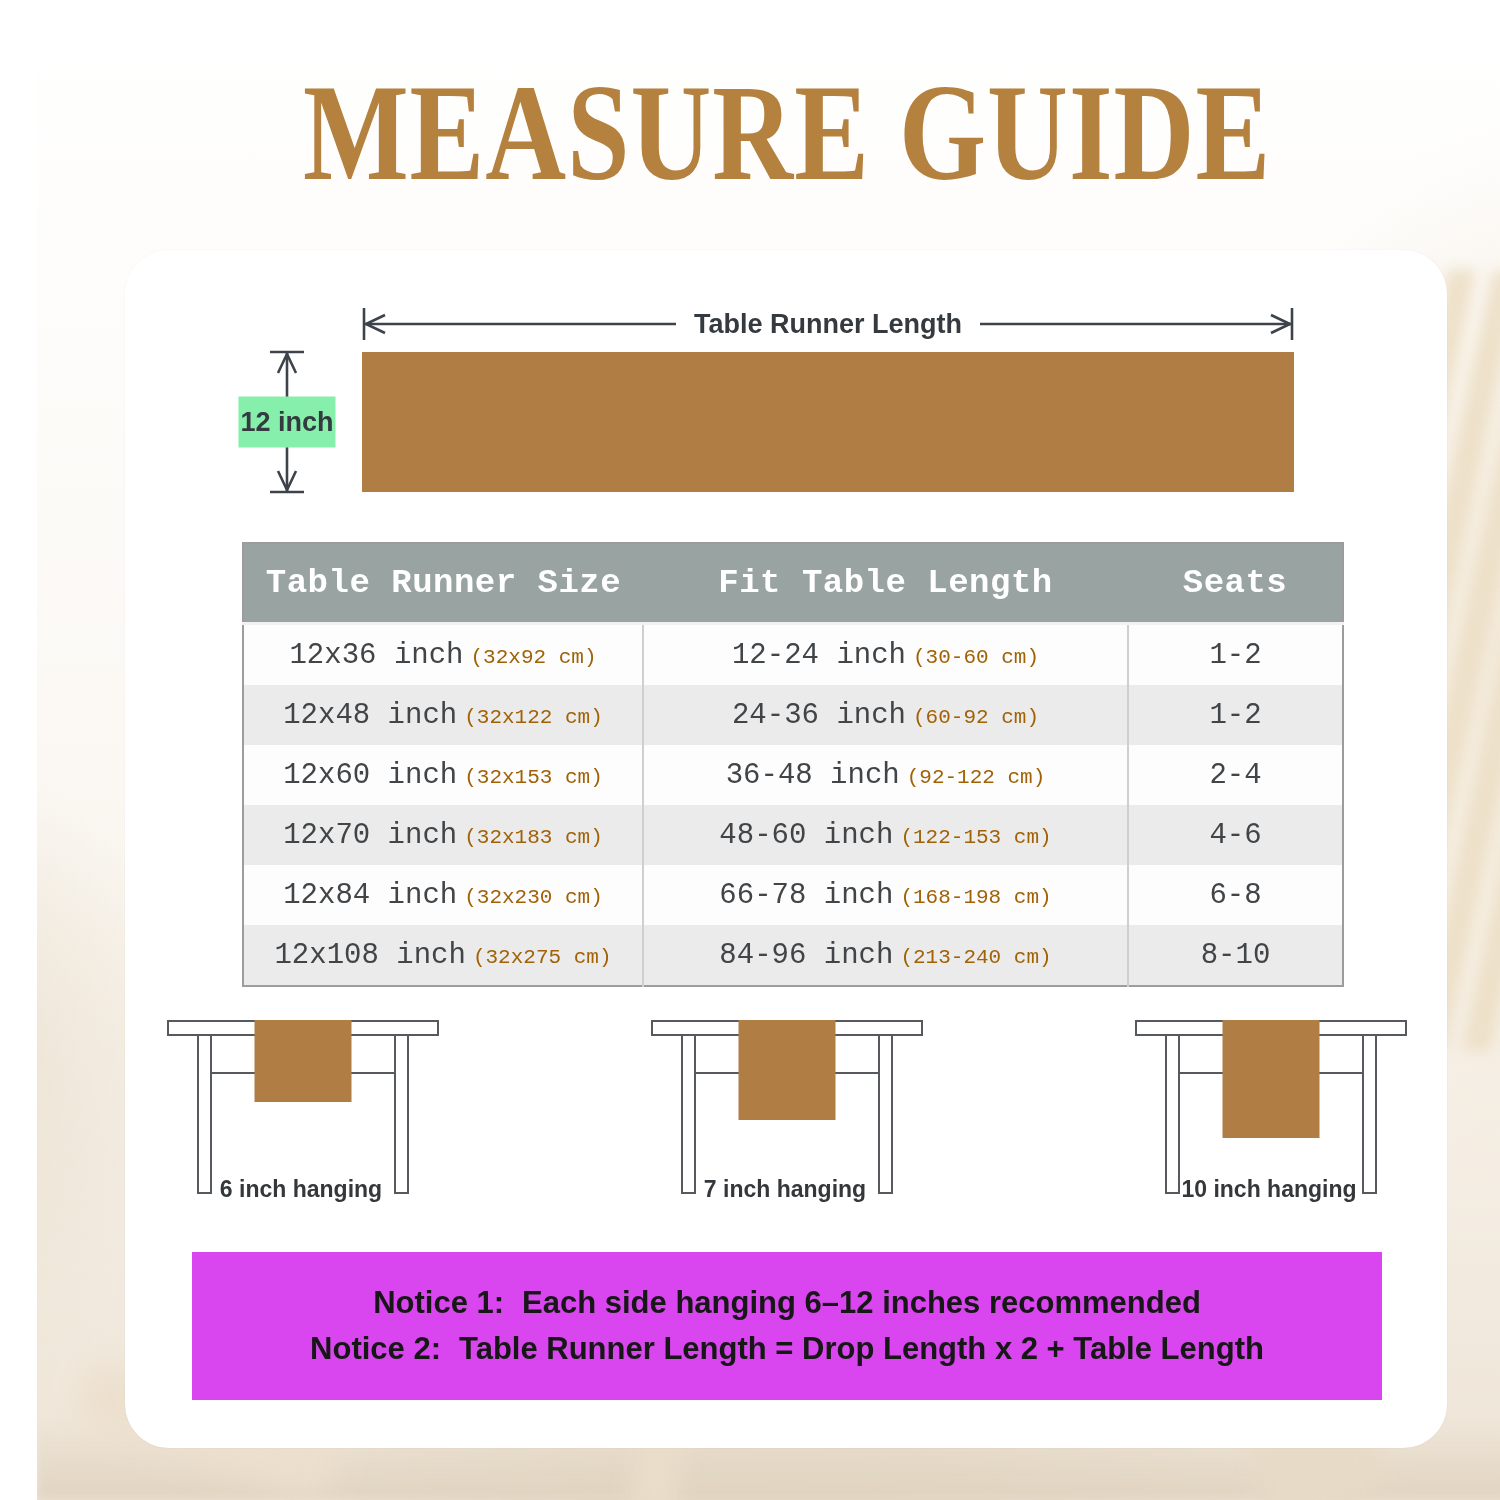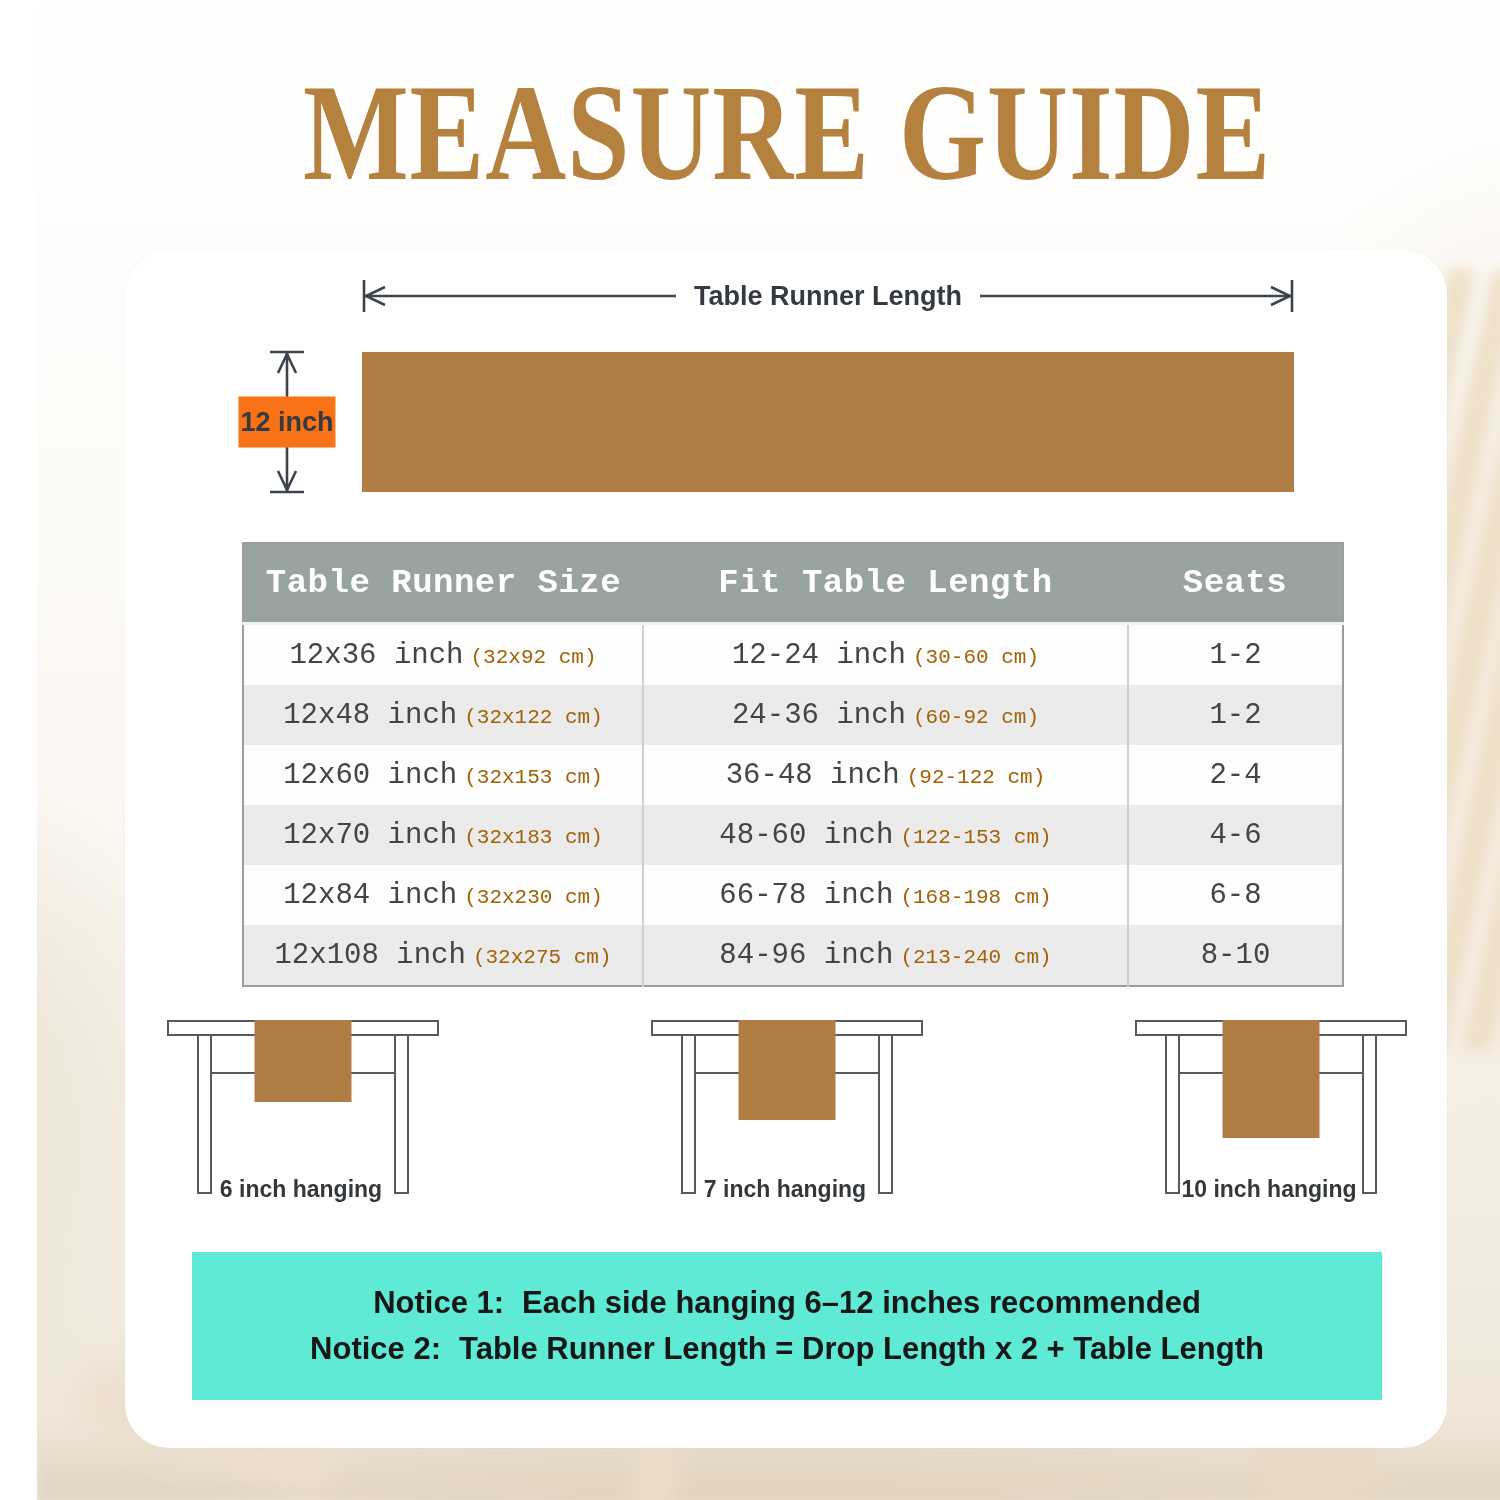--- a/index.html
+++ b/index.html
@@ -27,32 +27,32 @@
     position:absolute;top:64px;left:0;width:100%;margin:0;text-align:center;
     font-family:"Liberation Serif",serif;font-weight:700;font-size:112px;line-height:1;
     color:#b5813f;letter-spacing:1px;transform:scaleY(1.22);transform-origin:50% 0;
   }
 
   
   .card{position:absolute;left:88px;top:250px;width:1322px;height:1198px;
     background:#ffffff;border-radius:44px;box-shadow:0 0 0 1px rgba(0,0,0,0.015);}
 
   
-  .hdim{position:absolute;left:237px;top:28px;width:932px;height:36px;}
+  .hdim{position:absolute;left:237px;top:56px;width:932px;height:36px;}
   .hdim svg{position:absolute;left:0;top:0;}
   .dim-stroke{stroke:#3d434a;stroke-width:2.6;fill:none;}
   .hdim-label{position:absolute;left:50%;top:50%;transform:translate(-50%,-50%);
     background:#ffffff;padding:0 18px;white-space:nowrap;
     font-weight:700;font-size:27px;color:#343a3f;}
 
   
   .vdim{position:absolute;left:142px;top:100px;width:40px;height:144px;}
   .vdim svg{position:absolute;left:0;top:0;}
   .vdim-label{position:absolute;left:50%;top:50%;transform:translate(-50%,-50%);
-    background:#f97316;padding:10px 2px;white-space:nowrap;
+    background:#86efac;padding:10px 2px;white-space:nowrap;
     font-weight:700;font-size:27px;color:#343a3f;}
 
   
   .runner-rect{position:absolute;left:237px;top:102px;width:932px;height:140px;background:#b07d45;}
 
   
   table.size-table{position:absolute;left:117px;top:292px;width:1100px;
     border-collapse:collapse;table-layout:fixed;border:2px solid #9c9c9c;font-family:Liberation Mono, monospace;}
   table.size-table col.c1{width:400px;} table.size-table col.c2{width:485px;} table.size-table col.c3{width:215px;}
   table.size-table th{height:76px;background:#99a3a1;color:#ffffff;
@@ -75,21 +75,21 @@
     border:2px solid #565a5e;border-top:none;box-sizing:border-box;}
   .leg.l{left:30px;} .leg.r{right:30px;}
   .apron{position:absolute;left:44px;right:44px;top:52px;height:2px;background:#565a5e;}
   .runner{position:absolute;left:50%;transform:translateX(-50%);top:0;width:97px;background:#b07d45;z-index:2;}
   .d1 .runner{height:82px;} .d2 .runner{height:100px;} .d3 .runner{height:118px;} .d4 .runner{height:136px;}
   .hang-label{position:absolute;left:0;right:4px;top:156px;text-align:center;
     font-weight:700;font-size:23px;color:#34383b;}
 
   
   .notice{position:absolute;left:67px;top:1002px;width:1190px;height:148px;
-    background:#5eead4;display:flex;flex-direction:column;justify-content:center;
+    background:#d946ef;display:flex;flex-direction:column;justify-content:center;
     align-items:center;gap:10px;}
   .notice-line{margin:0;text-align:center;font-weight:700;font-size:31px;color:#171717;white-space:nowrap;}
   .notice-label{margin-right:18px;}
 </style>
 </head>
 <body>
 
 <div id="stage">
 
   <div class="bg-base"></div>

